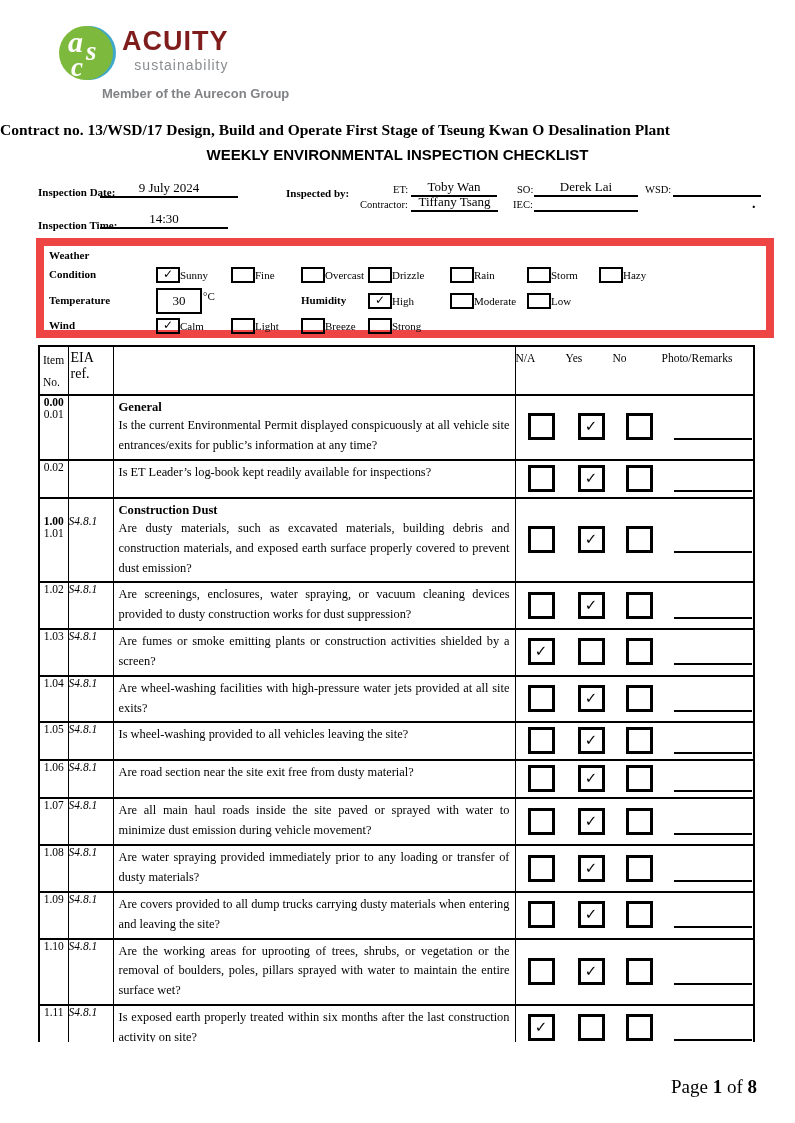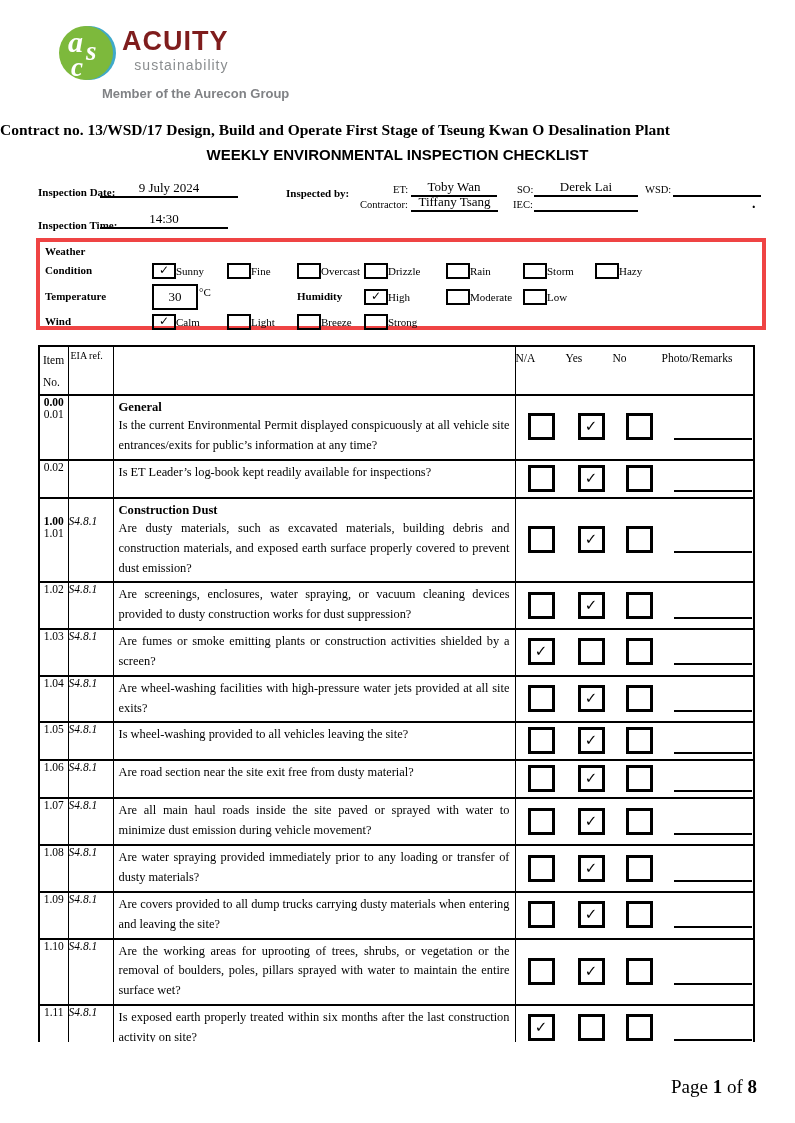--- a/index.html
+++ b/index.html
@@ -27,21 +27,21 @@
                    font-family:"Liberation Sans",sans-serif;font-weight:bold;font-size:15px;}
 
   
   .lbl{position:absolute;font-weight:bold;font-size:11px;white-space:nowrap;}
   .slbl{position:absolute;font-size:10.5px;white-space:nowrap;}
   .fline{position:absolute;border-bottom:2px solid #000;text-align:center;font-size:13px;
          height:16px;line-height:16px;white-space:nowrap;}
   .stray-dot{position:absolute;font-size:14px;font-weight:bold;}
 
   
-  .weather-box{position:absolute;left:36px;top:238px;width:722px;height:84px;border:4px solid #ef4444;}
+  .weather-box{position:absolute;left:36px;top:238px;width:722px;height:84px;border:8px solid #ef4444;}
   .wx-lbl{position:absolute;font-weight:bold;font-size:11px;white-space:nowrap;}
   .wx-opt{position:absolute;height:16px;white-space:nowrap;}
   .wx-cb{display:inline-block;width:20px;height:12px;border:2px solid #000;vertical-align:middle;
          text-align:center;font-size:12px;line-height:11px;font-family:"DejaVu Sans",sans-serif;}
   .wx-opt-lbl{font-size:11px;vertical-align:middle;}
   .temp-box{position:absolute;width:42px;height:22px;border:2px solid #000;text-align:center;
             font-size:13px;line-height:22px;}
   .temp-unit{position:absolute;font-size:11px;}
 
   
@@ -63,21 +63,21 @@
   .q-text{font-size:12.4px;line-height:1.6;text-align:justify;}
   td.c-ans{position:relative;height:36px;}
   .ans-strip{position:absolute;left:0;top:50%;transform:translateY(-50%);width:100%;height:28px;}
   .cb{position:absolute;top:0;width:21px;height:21px;border:3px solid #000;text-align:center;
       font-family:"DejaVu Sans",sans-serif;font-size:15px;line-height:21px;}
   .cb.pos-na{left:12px;}  .cb.pos-yes{left:62px;}  .cb.pos-no{left:110px;}
   .remarks-line{position:absolute;left:158px;bottom:1px;width:78px;border-bottom:2px solid #000;}
   
   tr.hdr td{vertical-align:top;}
   tr.hdr .hdr-item{font-size:11.5px;padding:3px 0 0 3px;line-height:1.9;}
-  tr.hdr .hdr-eia{font-size:10px;padding:3px 0 0 2px;}
+  tr.hdr .hdr-eia{font-size:14px;padding:3px 0 0 2px;}
   tr.hdr td.c-ans{height:40px;}
   .hdr-ans-lbl{position:absolute;top:5px;font-size:11.5px;width:52px;}
   .hal-na{left:0px;} .hal-yes{left:50px;} .hal-no{left:97px;} .hal-photo{left:146px;width:93px;}
 
   
   .footer{position:absolute;top:1076px;right:38px;font-size:19px;}
   .footer b{font-weight:bold;}
 </style>
 </head>
 <body>

